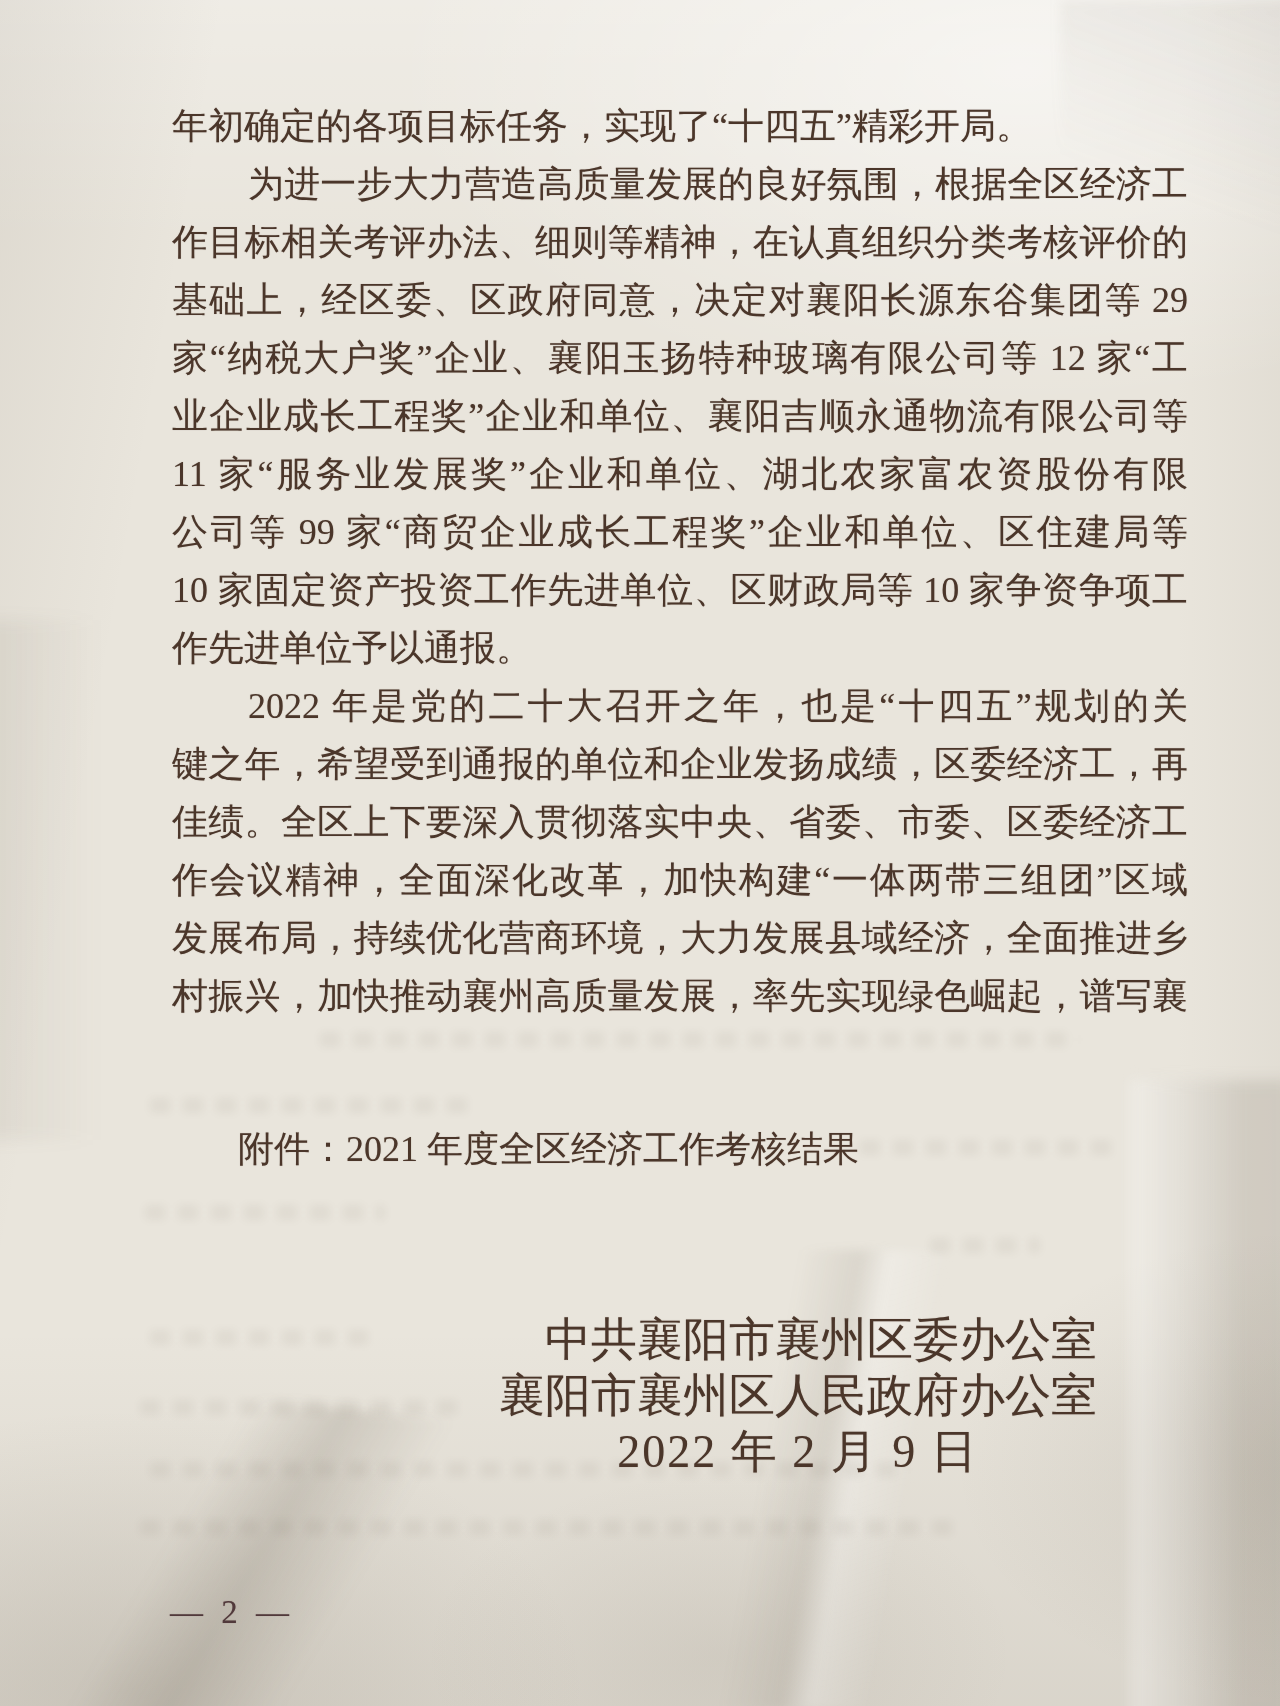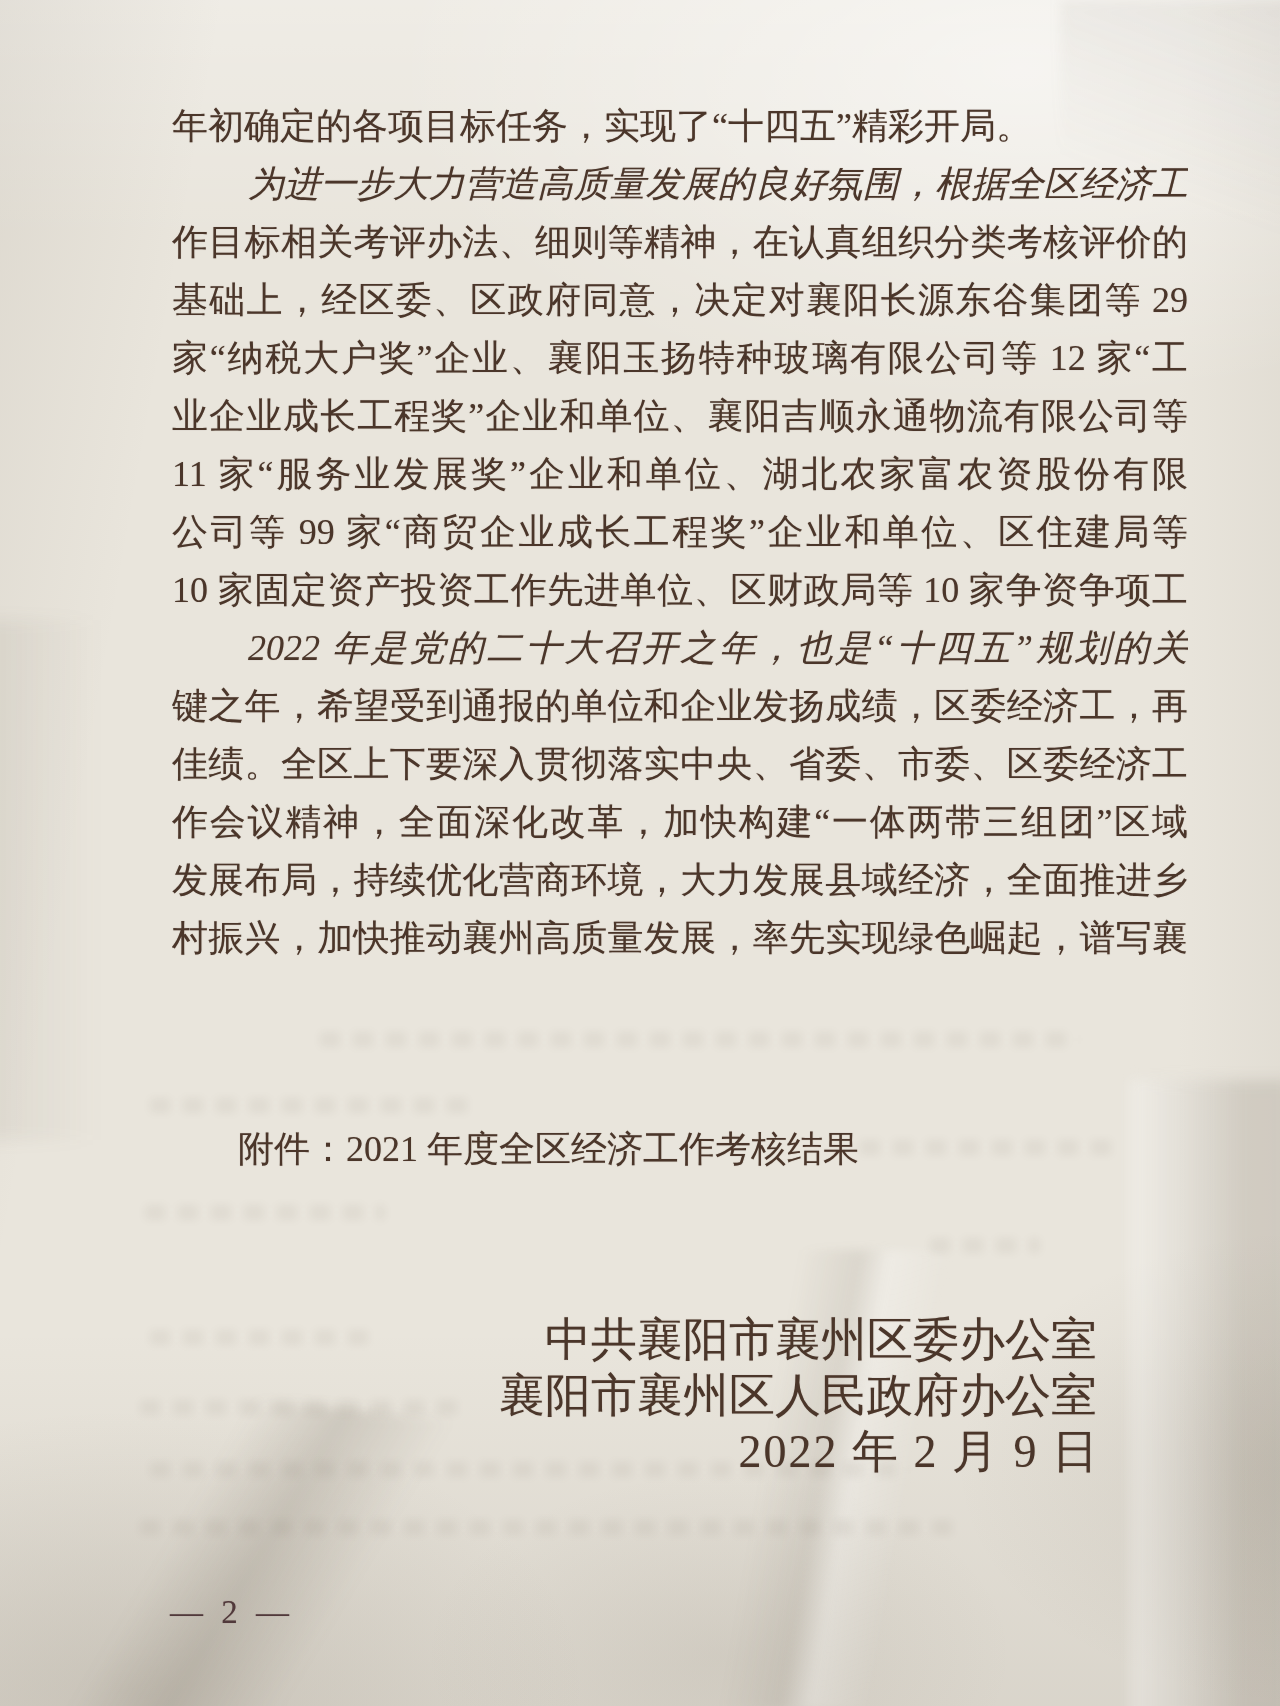--- a/index.html
+++ b/index.html
@@ -83,41 +83,40 @@
     overflow: hidden;
     text-align: justify;
     text-align-last: justify;
   }
   .line.short {
     text-align: left;
     text-align-last: left;
   }
   .line.indent {
     padding-left: 76px;
-    font-style: italic;
   }
   .attachment-line {
     position: absolute;
     left: 238px;
     top: 1120px;
     font-size: 36px;
     line-height: 58px;
     text-shadow: 0 0 1px rgba(75,54,42,0.35);
   }
   .signature-block {
     position: absolute;
     left: 400px;
     top: 1312px;
     width: 700px;
     font-size: 46px;
     line-height: 56px;
     text-shadow: 0 0 1px rgba(75,54,42,0.35);
   }
   .sig-org { text-align: right; padding-right: 3px; }
-  .sig-date { text-align: right; padding-left: 96px; letter-spacing: 2px; }
+  .sig-date { text-align: center; padding-left: 96px; letter-spacing: 2px; }
   .page-number {
     position: absolute;
     left: 170px;
     top: 1594px;
     font-size: 33px;
     letter-spacing: 5px;
     color: #51393b;
     text-shadow: 0 0 1px rgba(75,54,42,0.3);
   }
 </style>
@@ -145,20 +144,21 @@
   <div class="main-text">
     <div class="line short">年初确定的各项目标任务，实现了“十四五”精彩开局。</div>
     <div class="line indent">为进一步大力营造高质量发展的良好氛围，根据全区经济工</div>
     <div class="line">作目标相关考评办法、细则等精神，在认真组织分类考核评价的</div>
     <div class="line">基础上，经区委、区政府同意，决定对襄阳长源东谷集团等 29</div>
     <div class="line">家“纳税大户奖”企业、襄阳玉扬特种玻璃有限公司等 12 家“工</div>
     <div class="line">业企业成长工程奖”企业和单位、襄阳吉顺永通物流有限公司等</div>
     <div class="line">11 家“服务业发展奖”企业和单位、湖北农家富农资股份有限</div>
     <div class="line">公司等 99 家“商贸企业成长工程奖”企业和单位、区住建局等</div>
     <div class="line">10 家固定资产投资工作先进单位、区财政局等 10 家争资争项工</div>
+    <div class="line short">作先进单位予以通报。</div>
     <div class="line indent">2022 年是党的二十大召开之年，也是“十四五”规划的关</div>
     <div class="line">键之年，希望受到通报的单位和企业发扬成绩，区委经济工，再创</div>
     <div class="line">佳绩。全区上下要深入贯彻落实中央、省委、市委、区委经济工</div>
     <div class="line">作会议精神，全面深化改革，加快构建“一体两带三组团”区域</div>
     <div class="line">发展布局，持续优化营商环境，大力发展县域经济，全面推进乡</div>
     <div class="line">村振兴，加快推动襄州高质量发展，率先实现绿色崛起，谱写襄</div>
   </div>
 
   <div class="attachment-line">附件：2021 年度全区经济工作考核结果</div>
 

